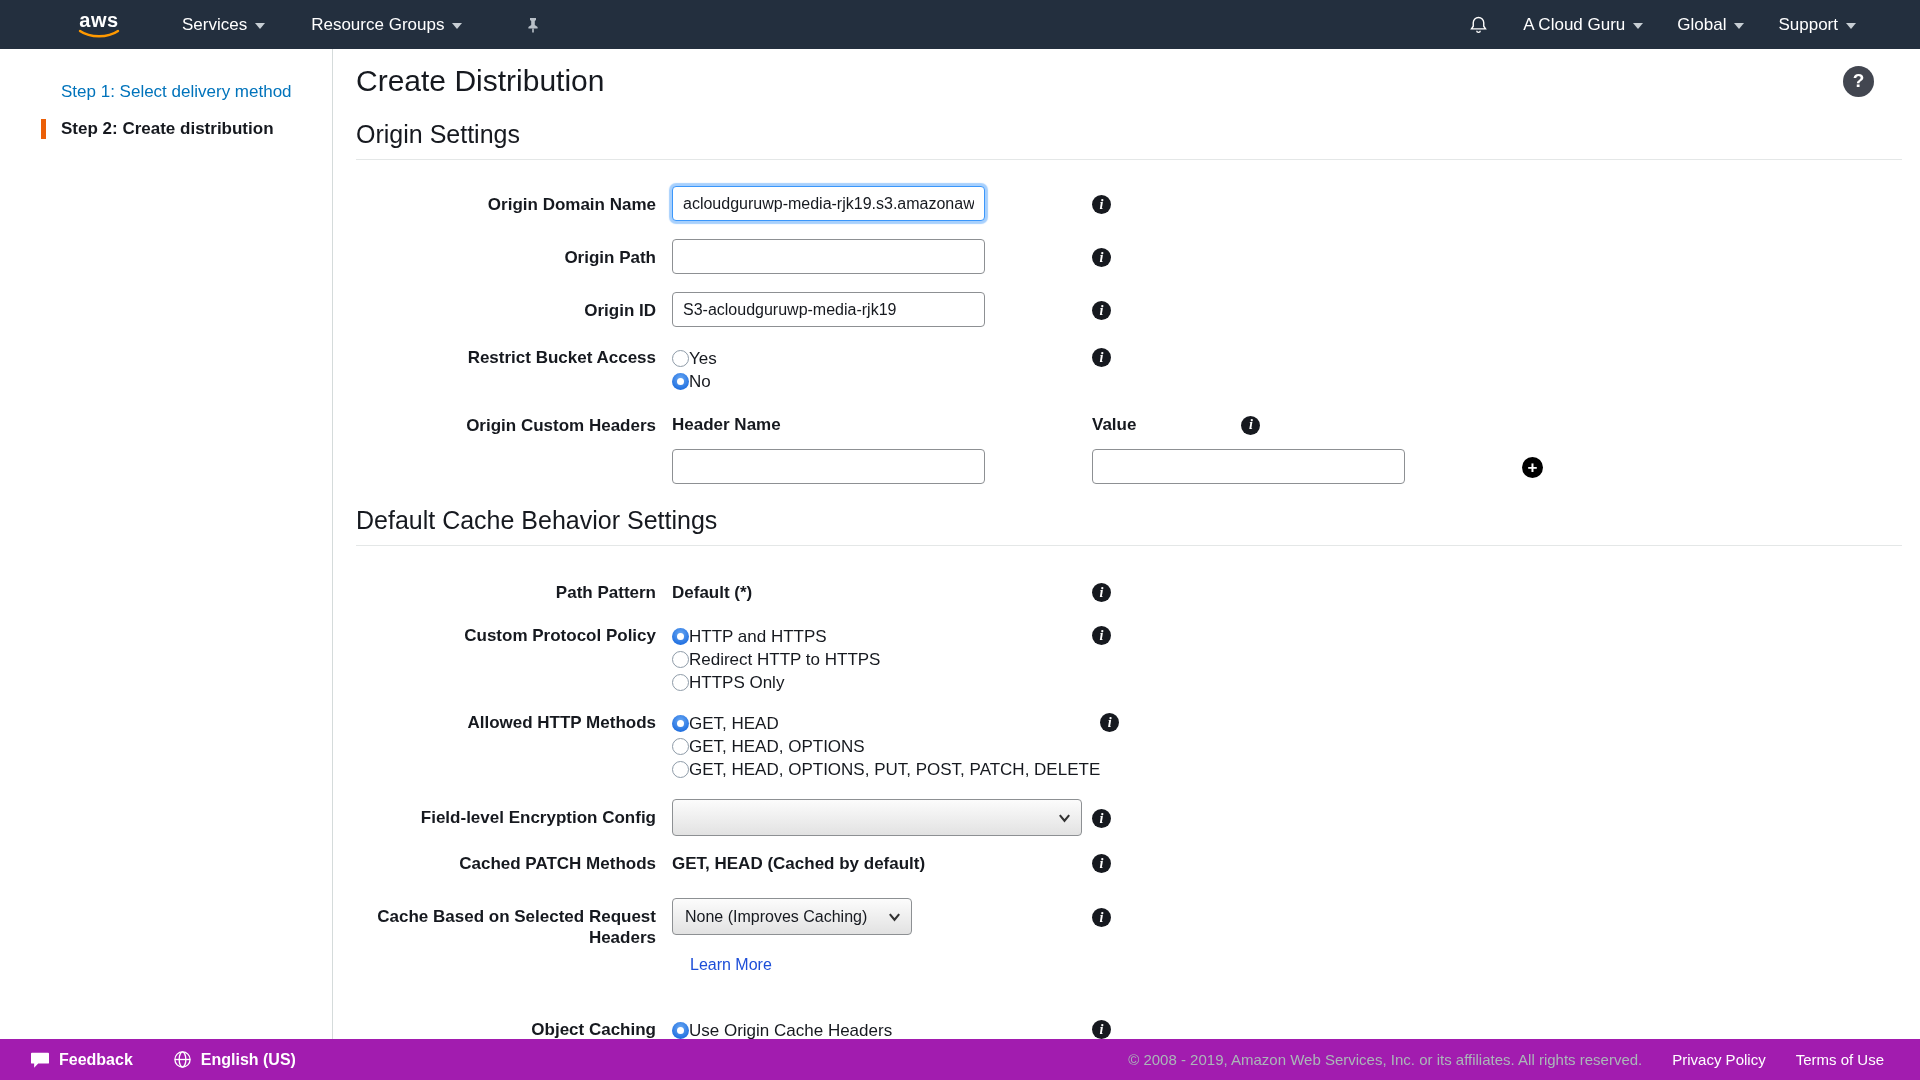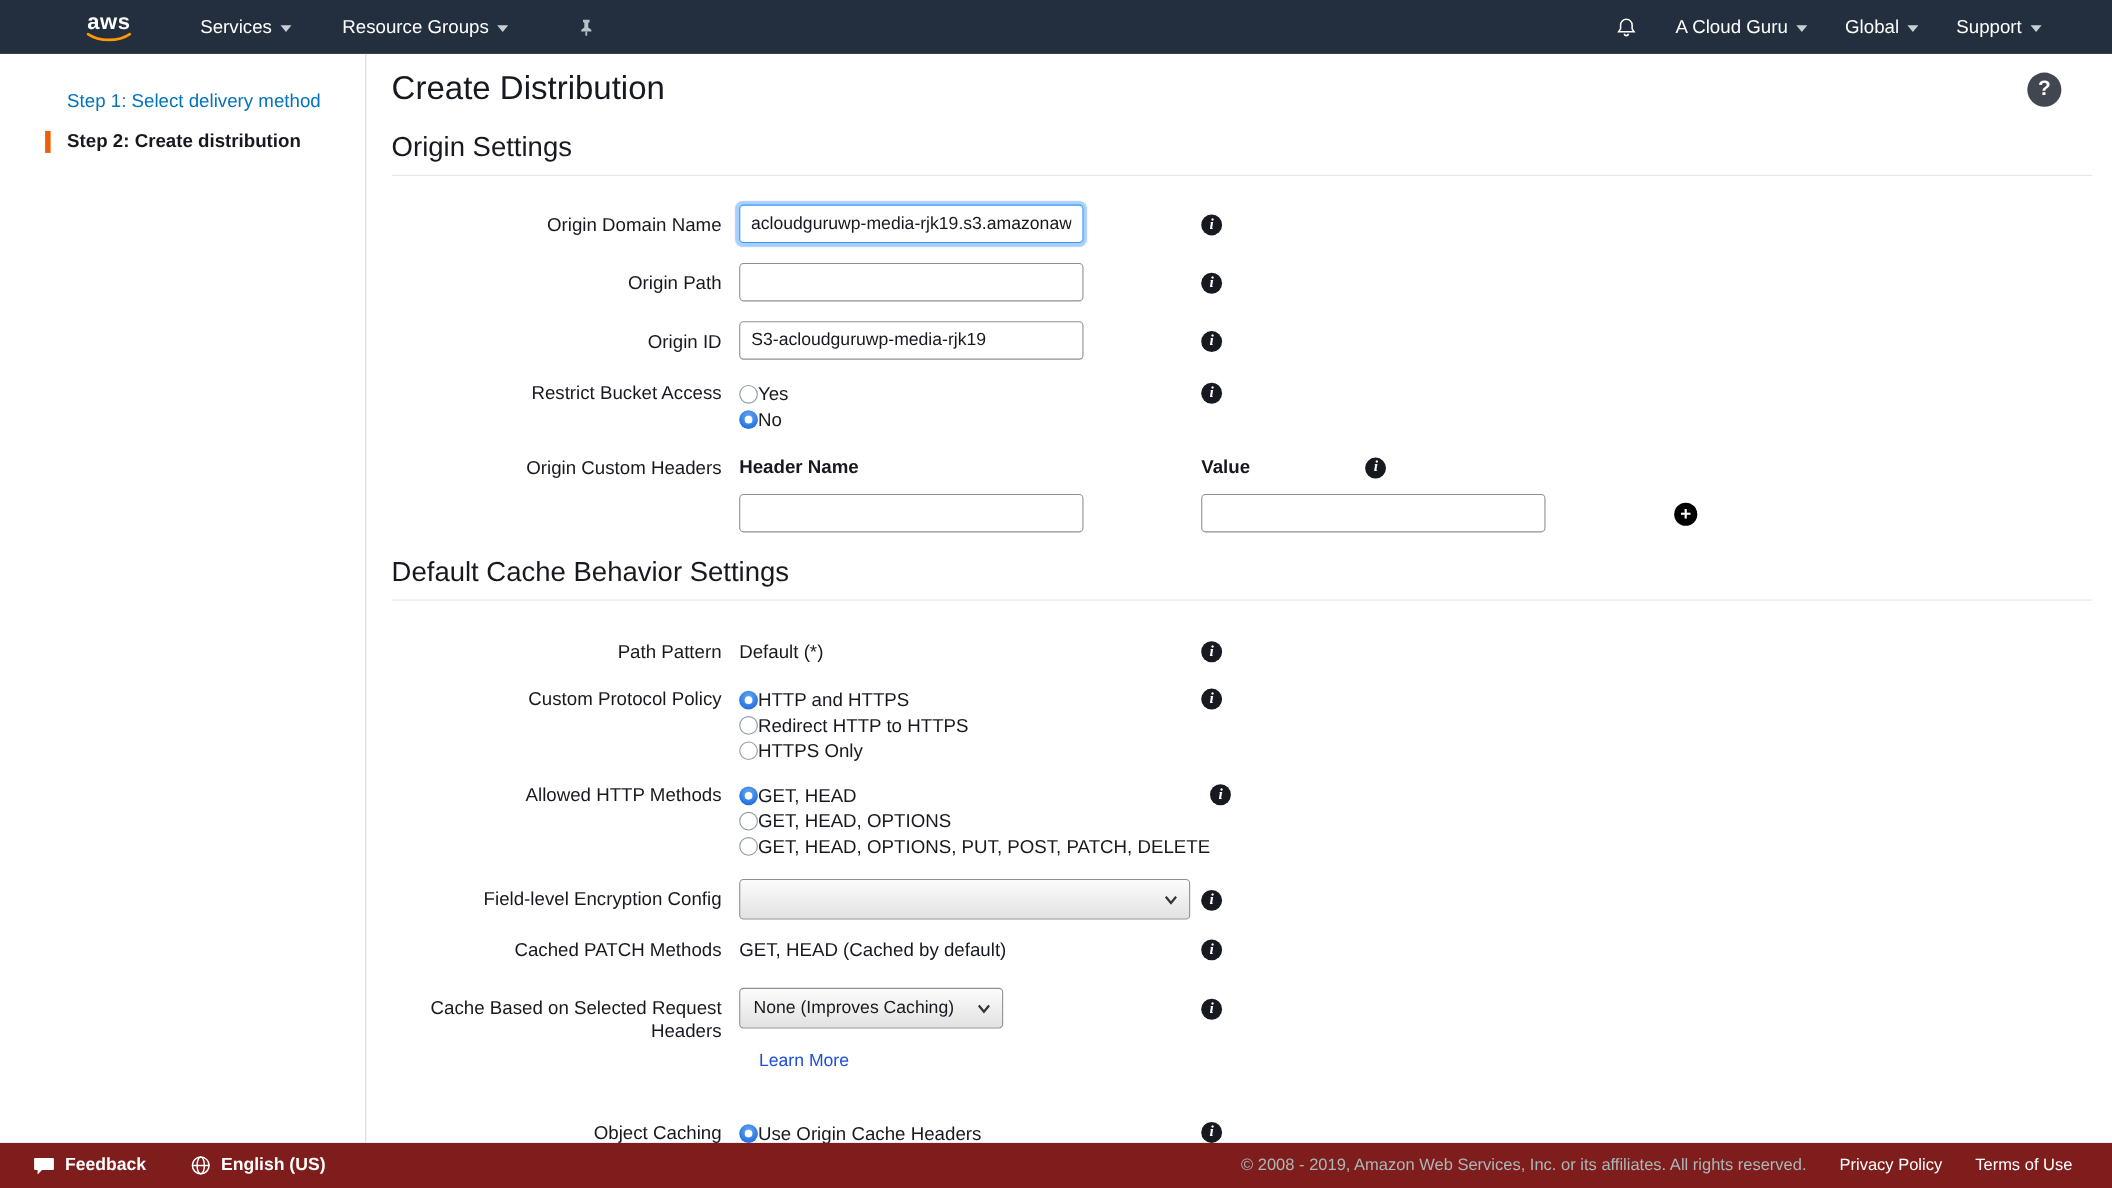--- a/index.html
+++ b/index.html
@@ -25,21 +25,21 @@
   .main { flex:1; padding:0 18px 0 23px; overflow:hidden; position:relative; }
   .page-header { display:flex; justify-content:space-between; align-items:center; margin-top:15px; }
   .page-title { font-size:30px; font-weight:400; }
   .help { width:31px; height:31px; border-radius:50%; background:#424650; color:#fff; font-size:19px; font-weight:bold; display:flex; align-items:center; justify-content:center; margin-right:28px; cursor:pointer; }
 
   .section-heading { font-size:25px; font-weight:400; margin-top:22px; }
   .rule { border:0; border-top:1px solid #e4e7e7; margin-top:10px; }
 
   
   .row { display:flex; align-items:flex-start; }
-  .row-label { flex:0 0 300px; text-align:right; font-weight:normal; font-size:17px; line-height:21px; }
+  .row-label { flex:0 0 300px; text-align:right; font-weight:bold; font-size:17px; line-height:21px; }
   .row-control { flex:0 0 420px; margin-left:16px; }
   .row-control--wide { flex:1; display:flex; margin-left:16px; }
   .info { flex:0 0 auto; width:19px; height:19px; border-radius:50%; background:#16191f; color:#fff;
           font-family:"Liberation Serif", serif; font-style:italic; font-weight:bold; font-size:14px;
           display:flex; align-items:center; justify-content:center; cursor:pointer; }
   .row--input .row-label, .row--select .row-label { padding-top:8px; }
   .row--input .info { margin-top:9px; }
   .row--select .info { margin-top:10px; }
   .row--radio .info, .row--text .info { margin-top:1px; }
 
@@ -47,21 +47,21 @@
                 font-size:16px; font-family:inherit; color:#16191f; background:#fff; }
   .text-input.focused { border:1px solid #3b97fb; box-shadow:0 0 1px 3px rgba(59,151,251,.45); outline:none; }
 
   .option { display:flex; align-items:center; gap:0; line-height:23px; font-size:17px; cursor:pointer; }
   .radio { width:17px; height:17px; border-radius:50%; border:1px solid #8e9ba8; background:#fff;
            display:inline-flex; align-items:center; justify-content:center; flex:0 0 auto; }
   .radio.checked { border:none; background:radial-gradient(circle at 50% 35%, #6aa9f4, #2170e0 75%); }
   .radio.checked::after { content:""; width:7px; height:7px; border-radius:50%; background:#fff; }
   .option-label { white-space:nowrap; }
 
-  .value-text { font-size:17px; line-height:21px; }
+  .value-text { font-size:17px; line-height:21px;font-weight:bold; }
 
   .select { height:37px; border:1px solid #8d9093; border-radius:4px; background:linear-gradient(#fcfcfc,#e2e2e2);
             display:flex; align-items:center; justify-content:space-between; padding:0 9px 0 12px;
             font-size:16px; cursor:pointer; }
   .select-value { white-space:nowrap; }
 
   .link { color:#1d4ed8; font-size:16px; cursor:pointer; text-decoration:none; }
 
   
   .hcol1 { width:420px; }
@@ -72,21 +72,21 @@
   .plus { width:21px; height:21px; border-radius:50%; background:#000; color:#fff; font-size:17px; font-weight:bold;
           line-height:1; display:flex; align-items:center; justify-content:center; cursor:pointer; }
 
   
   .r-domain{margin-top:26px}.r-path{margin-top:18px}.r-id{margin-top:18px}.r-restrict{margin-top:20px}
   .r-custom{margin-top:22px}.r-pathpattern{margin-top:36px}.r-viewer{margin-top:22px}.r-allowed{margin-top:18px}
   .r-fle{margin-top:18px}.r-cached{margin-top:17px}.r-cachebased{margin-top:24px}.r-learn{margin-top:8px}
   .r-object{margin-top:45px}
 
   
-  .footer { height:41px; background:#7f1d1d; display:flex; align-items:center; padding:0 36px 0 30px; }
+  .footer { height:41px; background:#a21caf; display:flex; align-items:center; padding:0 36px 0 30px; }
   .f-item { display:flex; align-items:center; gap:9px; margin-right:40px; color:#fff; font-size:16px; font-weight:bold; cursor:pointer; }
   .f-right { margin-left:auto; display:flex; align-items:center; gap:30px; }
   .copyright { color:#aab7b8; font-size:15px; }
   .f-link { color:#fff; font-size:15px; cursor:pointer; white-space:nowrap; }
 </style>
 </head>
 <body>
 
 <header class="navbar">
   <div class="aws-logo">

